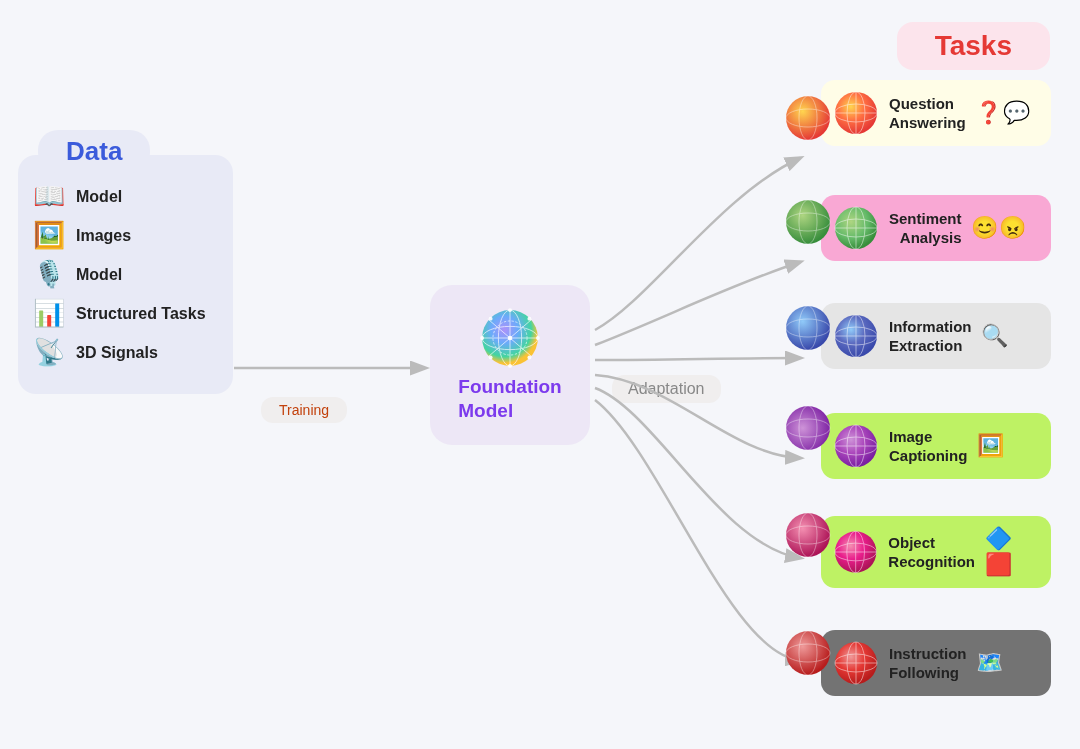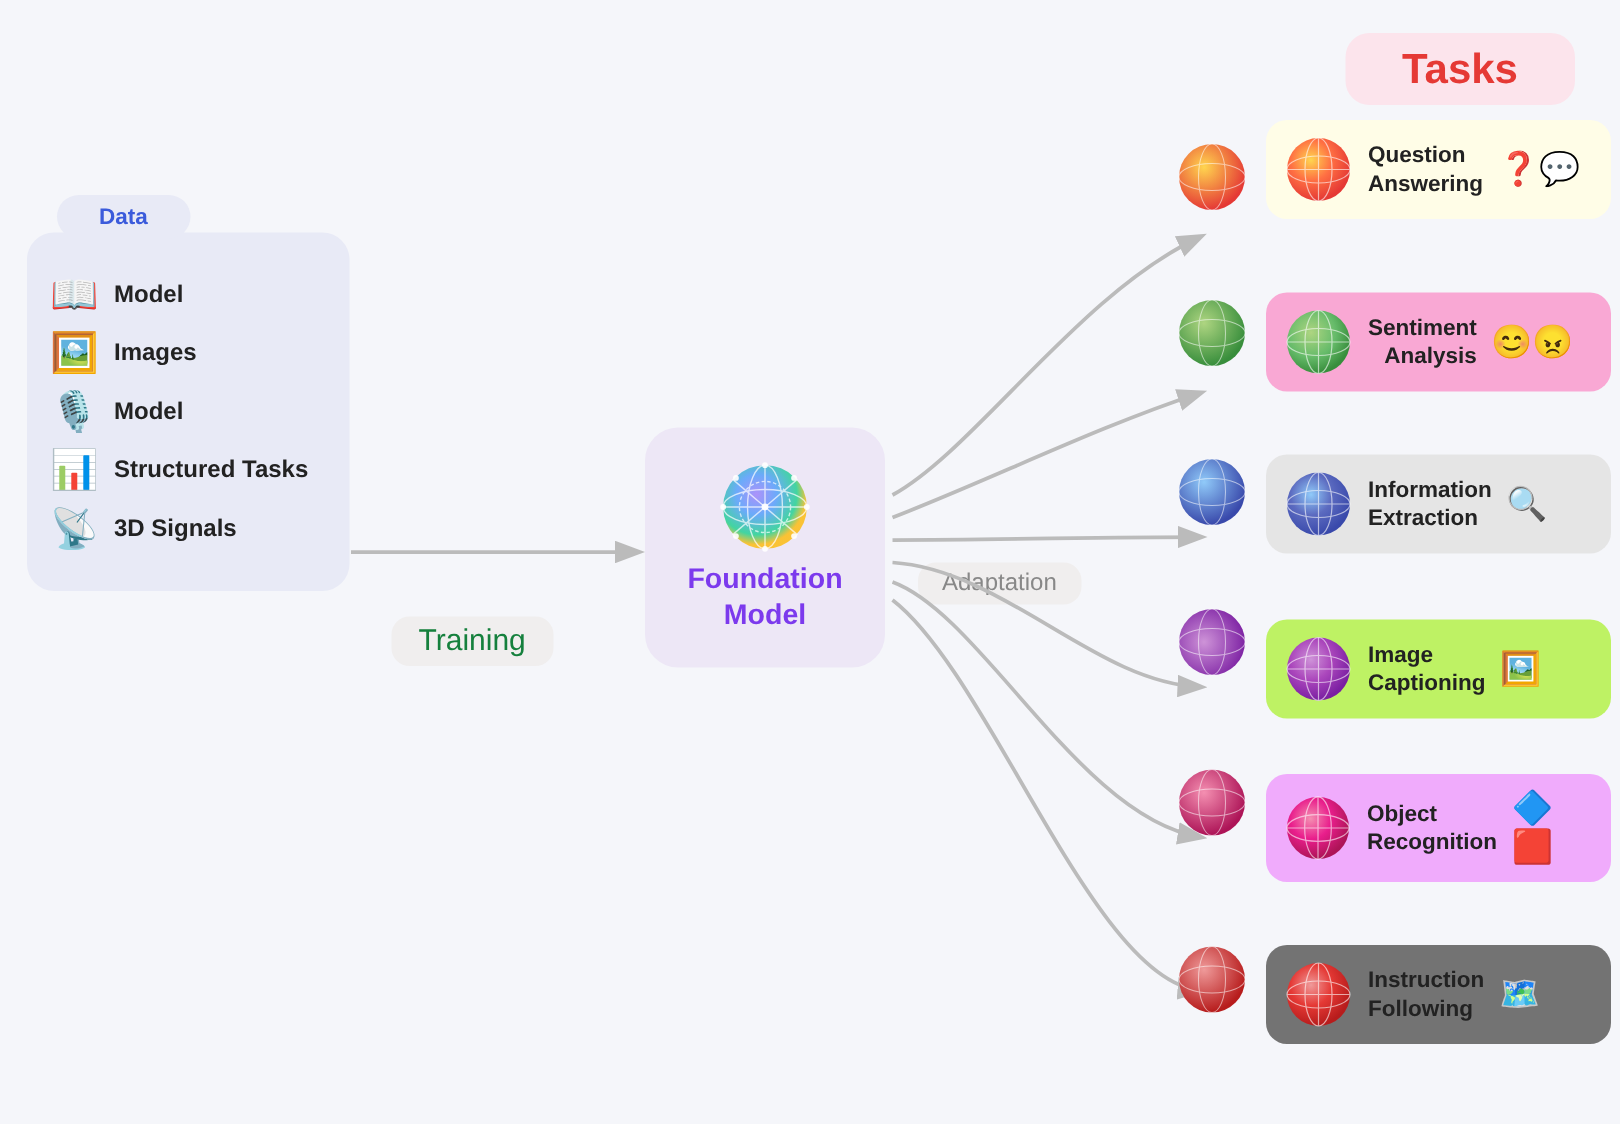--- a/index.html
+++ b/index.html
@@ -22,21 +22,21 @@
       border-radius: 18px;
       padding: 18px 14px 18px 14px;
     }
     .data-title-box {
       position: absolute;
       left: 38px;
       top: 130px;
       background: #e8eaf6;
       border-radius: 20px;
       padding: 6px 28px;
-      font-size: 15px;
+      font-size: 26px;
       font-weight: 700;
       color: #3b5bdb;
       z-index: 10;
     }
     .data-item {
       display: flex;
       align-items: center;
       margin: 8px 0;
       font-size: 16px;
       font-weight: 600;
@@ -61,21 +61,20 @@
       display: flex;
       flex-direction: column;
       align-items: center;
       justify-content: center;
       z-index: 5;
     }
     .foundation-label {
       font-size: 19px;
       font-weight: 800;
       color: #7c3aed;
-      text-align: center;
       line-height: 1.25;
       margin-top: 6px;
     }
     .foundation-sphere {
       width: 62px;
       height: 62px;
     }
 
     
     .adaptation-label {
@@ -86,23 +85,23 @@
       color: #888;
       background: #f0eeee;
       border-radius: 12px;
       padding: 5px 16px;
     }
 
     
     .training-label {
       position: absolute;
       left: 261px;
-      top: 411px;
-      font-size: 20px;
-      color: #15803d;
+      top: 397px;
+      font-size: 14px;
+      color: #c2410c;
       background: #f0eeee;
       border-radius: 12px;
       padding: 5px 18px;
     }
 
     
     .tasks-title-box {
       position: absolute;
       right: 30px;
       top: 22px;
@@ -110,21 +109,21 @@
       border-radius: 16px;
       padding: 8px 38px;
       font-size: 28px;
       font-weight: 800;
       color: #e53935;
     }
 
     
     .task-card {
       position: absolute;
-      right: 6px;
+      right: 29px;
       width: 230px;
       border-radius: 14px;
       display: flex;
       align-items: center;
       padding: 10px 12px;
       gap: 10px;
       font-size: 15px;
       font-weight: 700;
       color: #222;
     }
@@ -314,21 +313,21 @@
       <ellipse cx="23" cy="23" rx="21" ry="9"></ellipse>
       <ellipse cx="23" cy="23" rx="9" ry="21"></ellipse>
       <line x1="2" y1="23" x2="44" y2="23"></line>
       <line x1="23" y1="2" x2="23" y2="44"></line>
     </g>
   </svg>
   <span class="task-text">Image<br>Captioning</span>
   <span style="font-size:22px;">🖼️</span>
 </div>
 
-<div class="task-card" style="top:516px; background:#f0abfc;">
+<div class="task-card" style="top:516px; background:#bef264;">
   <svg width="46" height="46" viewBox="0 0 46 46">
     <defs>
       <radialGradient id="orSphere" cx="38%" cy="35%" r="65%">
         <stop offset="0%" stop-color="#f48fb1"></stop>
         <stop offset="50%" stop-color="#e91e8c"></stop>
         <stop offset="100%" stop-color="#ad1457"></stop>
       </radialGradient>
     </defs>
     <circle cx="23" cy="23" r="21" fill="url(#orSphere)"></circle>
     <g stroke="white" stroke-width="0.8" fill="none" opacity="0.6">

